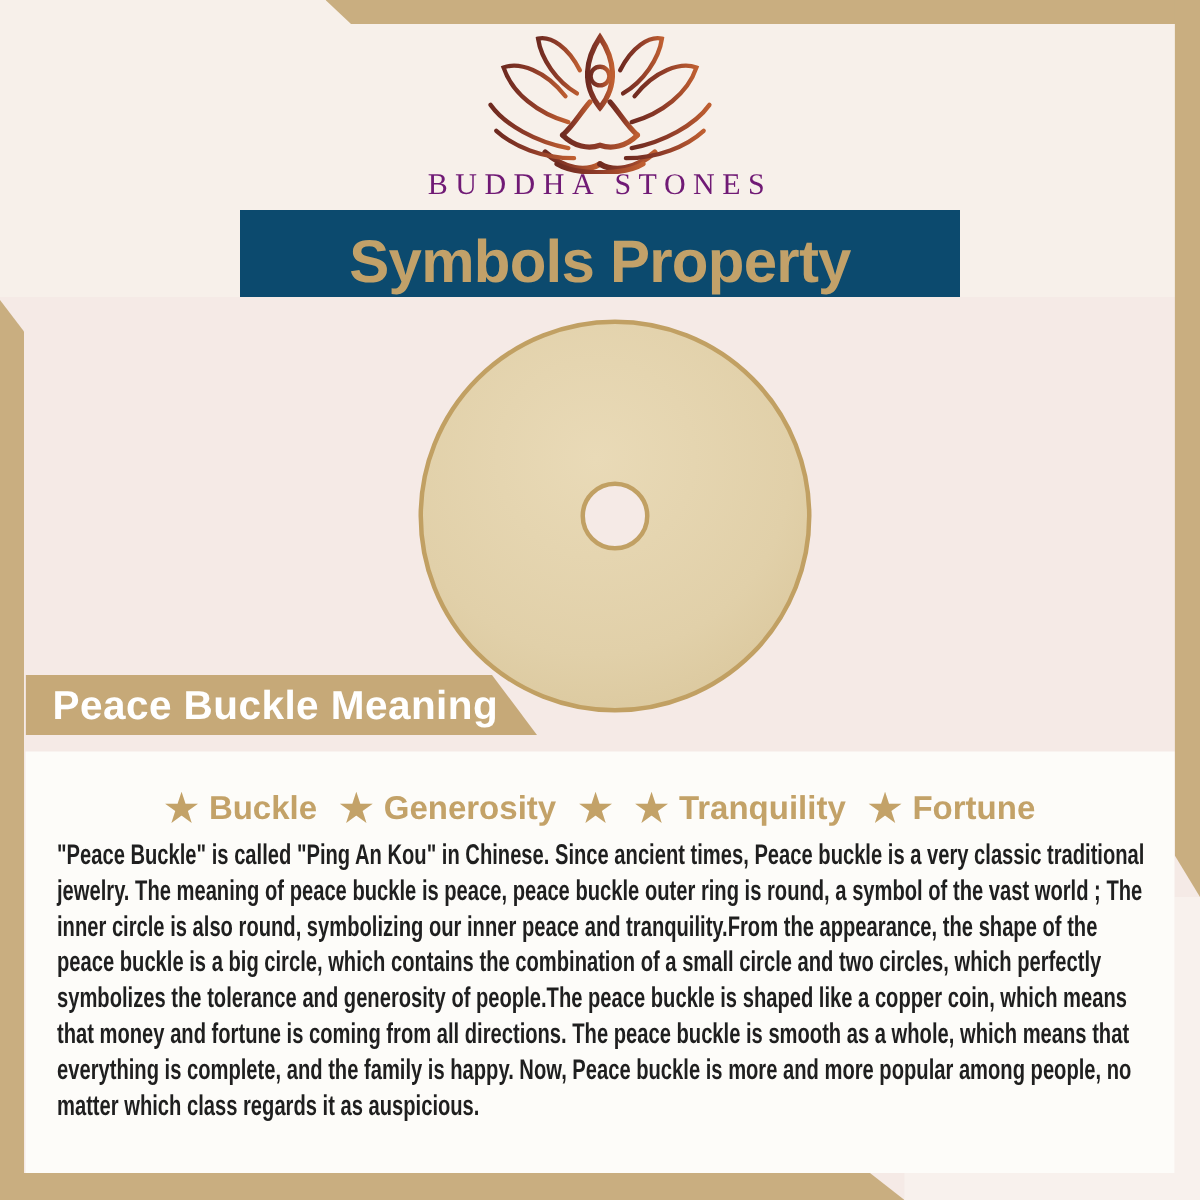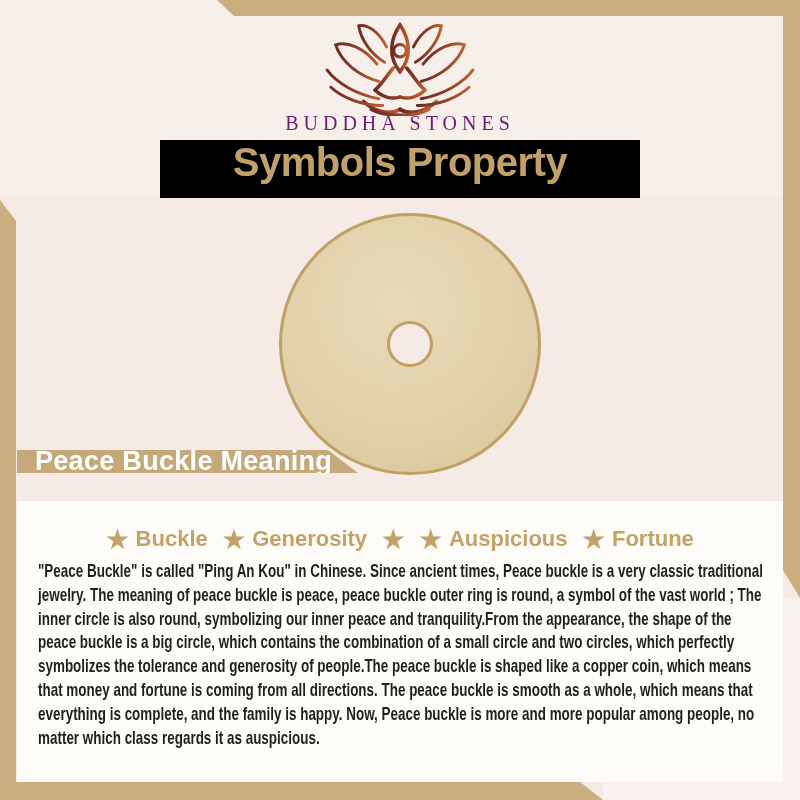--- a/index.html
+++ b/index.html
@@ -65,22 +65,22 @@
     position: absolute; left: 0; top: 112px;
     width: 800px; text-align: center;
     font-family: "Liberation Serif", serif;
     font-size: 20px; letter-spacing: 5px;
     color: #701a75;
   }
   
   .title-band {
     position: absolute; left: 160px; top: 140px;
     width: 480px; height: 58px;
-    background: #000000;
-    display: flex; align-items: flex-start; justify-content: center;
+    background: #0c4a6e;
+    display: flex; align-items: flex-end; justify-content: center;
   }
   .page-title {
     font-size: 40px; font-weight: bold;
     color: #c2a169; letter-spacing: -0.5px;
   }
   
   .disc {
     position: absolute; left: 279px; top: 213px;
     width: 262px; height: 262px;
     border-radius: 50%;
@@ -92,21 +92,21 @@
     position: absolute; left: 387px; top: 321px;
     width: 46px; height: 46px;
     border-radius: 50%;
     box-sizing: border-box;
     border: 3px solid #c1a063;
     background: #f5eae6;
   }
   
   .banner {
     position: absolute; left: 17px; top: 450px;
-    width: 341px; height: 23px;
+    width: 341px; height: 40px;
     background: #c6a978;
     clip-path: polygon(0 0, 311px 0, 100% 100%, 0 100%);
     display: flex; align-items: center;
     padding-left: 18px; box-sizing: border-box;
   }
   .banner-label {
     color: #ffffff; font-size: 27px; font-weight: bold;
     letter-spacing: 0.3px; white-space: nowrap;
   }
   
@@ -207,21 +207,21 @@
     </span>
     <span class="symbol-item">
       <span class="star-icon">★</span>
       <span>Generosity</span>
     </span>
     <span class="symbol-item">
       <span class="star-icon">★</span>
     </span>
     <span class="symbol-item">
       <span class="star-icon">★</span>
-      <span>Auspicious</span>
+      <span>Tranquility</span>
     </span>
     <span class="symbol-item">
       <span class="star-icon">★</span>
       <span>Fortune</span>
     </span>
   </div>
 
   <div class="description">"Peace Buckle" is called "Ping An Kou" in Chinese. Since ancient times, Peace buckle is a very classic traditional jewelry. The meaning of peace buckle is peace, peace buckle outer ring is round, a symbol of the vast world ; The inner circle is also round, symbolizing our inner peace and tranquility.From the appearance, the shape of the peace buckle is a big circle, which contains the combination of a small circle and two circles, which perfectly symbolizes the tolerance and generosity of people.The peace buckle is shaped like a copper coin, which means that money and fortune is coming from all directions. The peace buckle is smooth as a whole, which means that everything is complete, and the family is happy. Now, Peace buckle is more and more popular among people, no matter which class regards it as auspicious.</div>
 
 </div>

